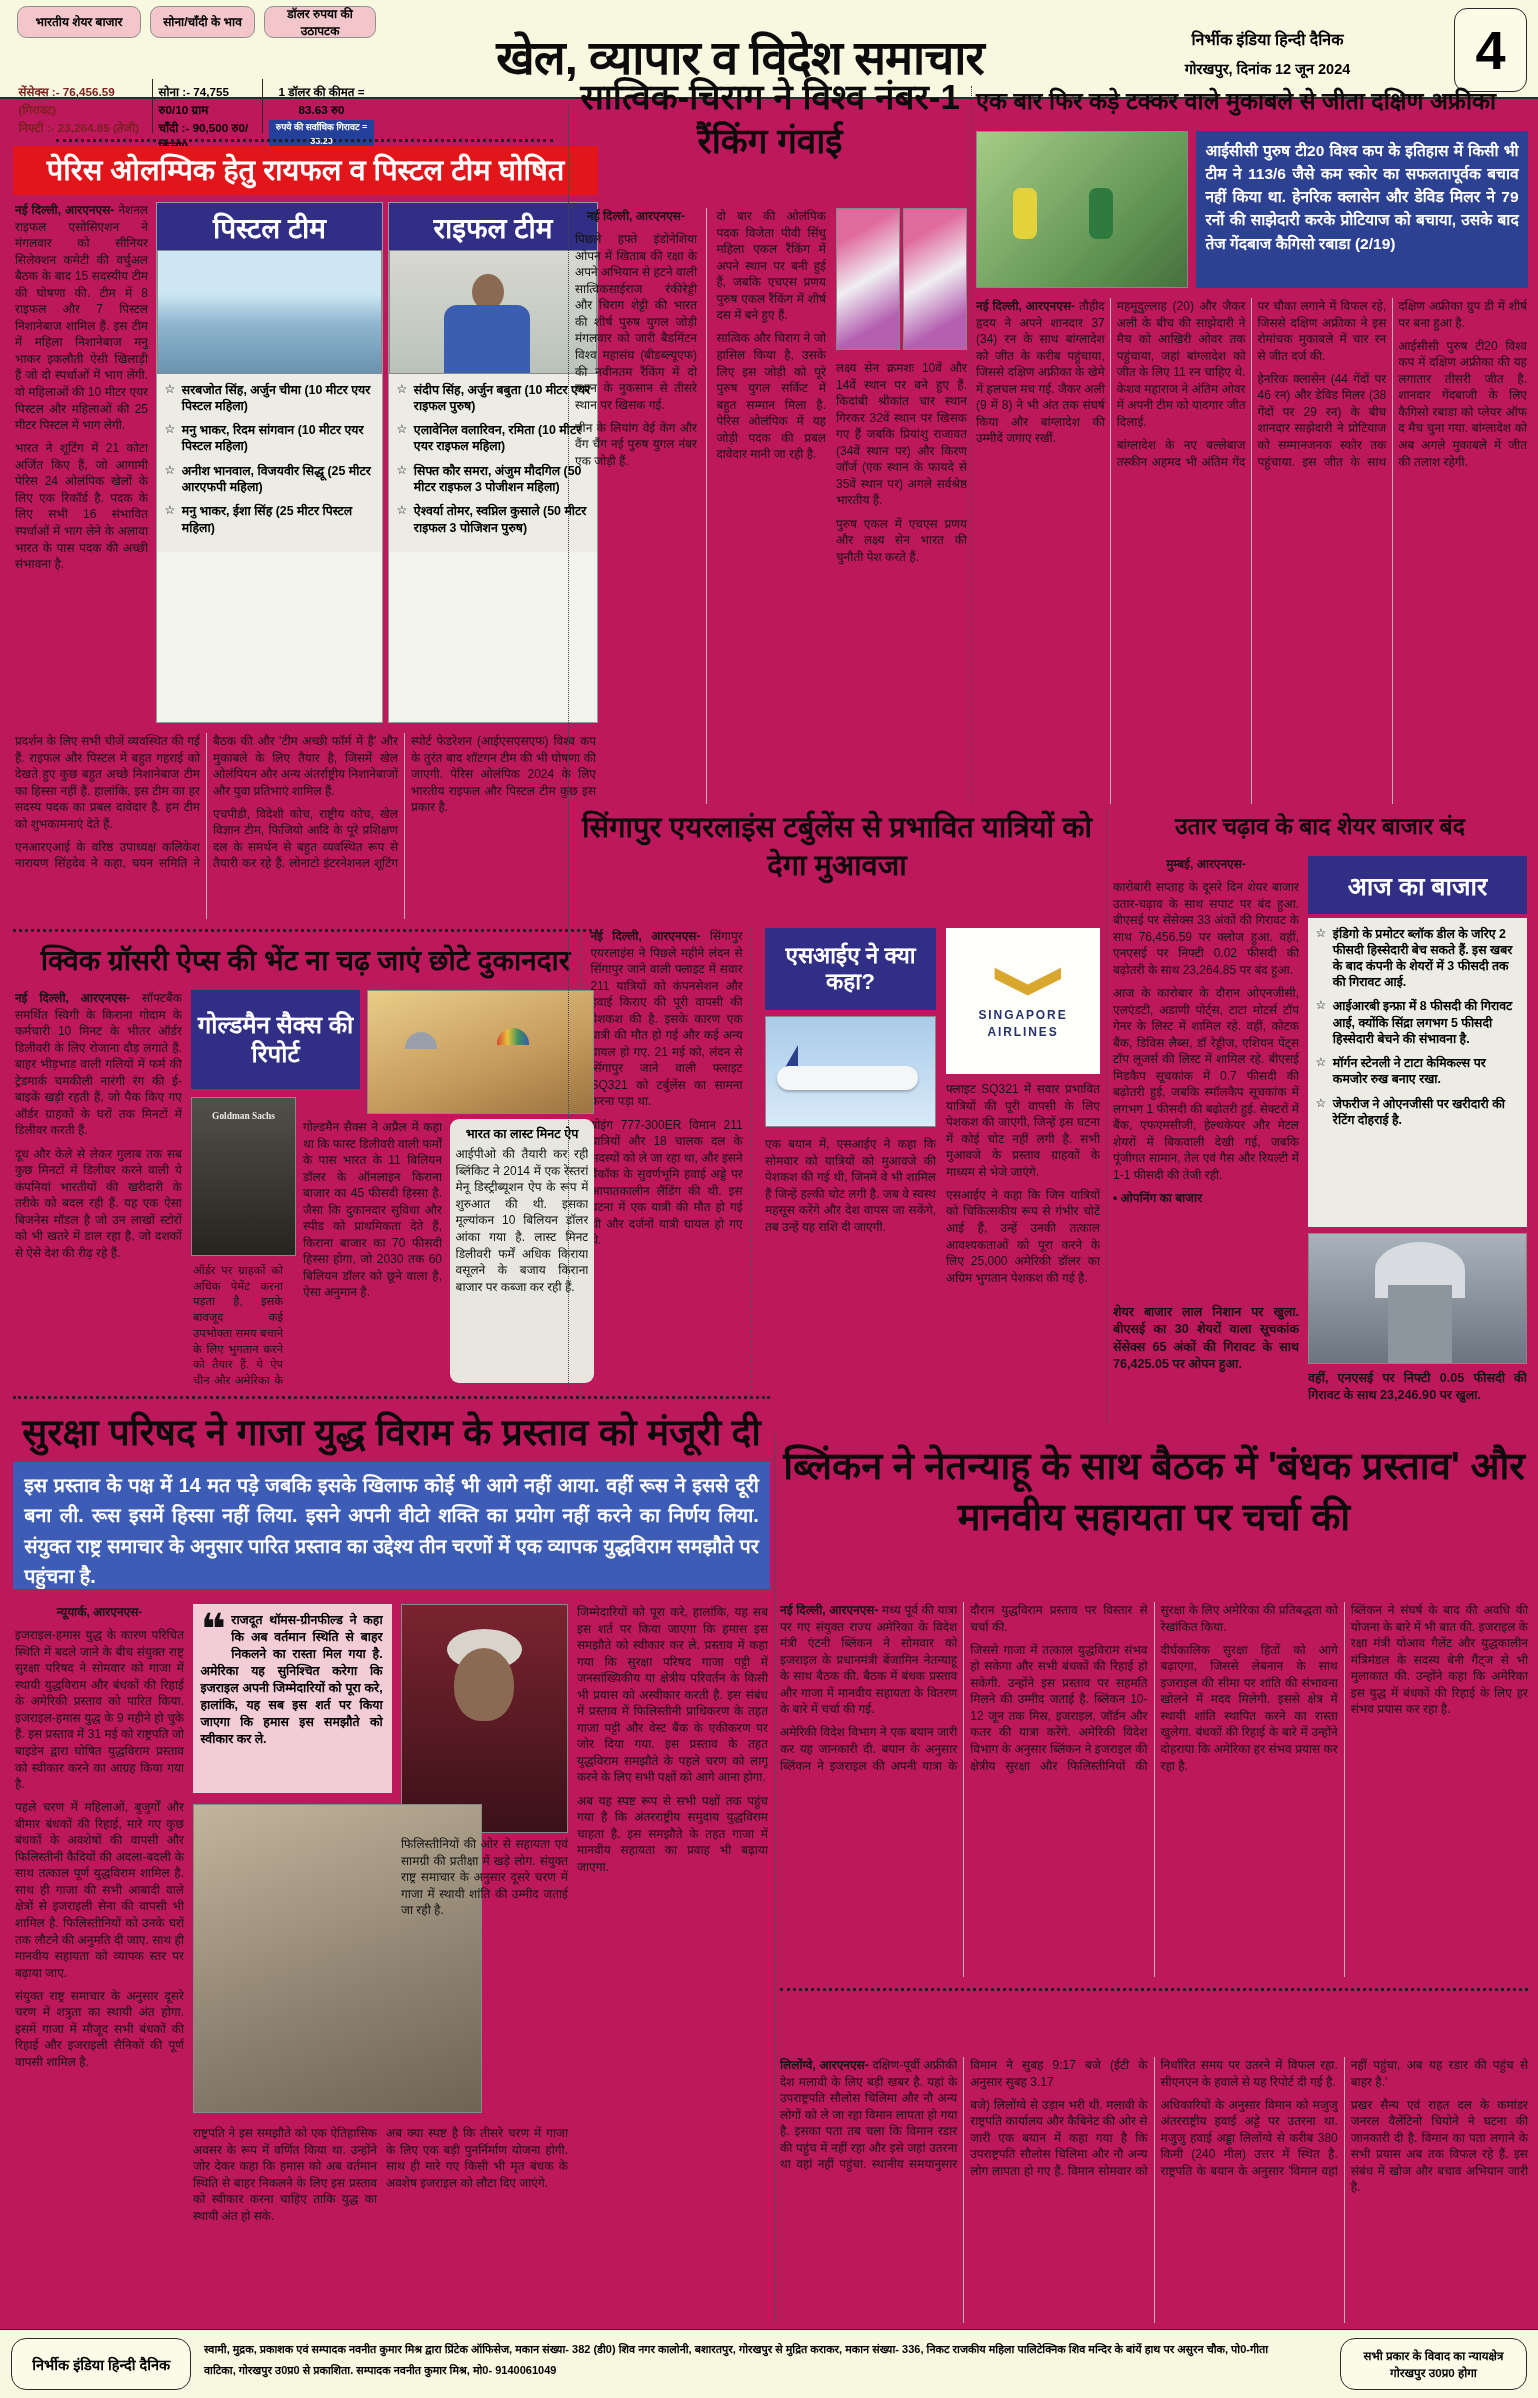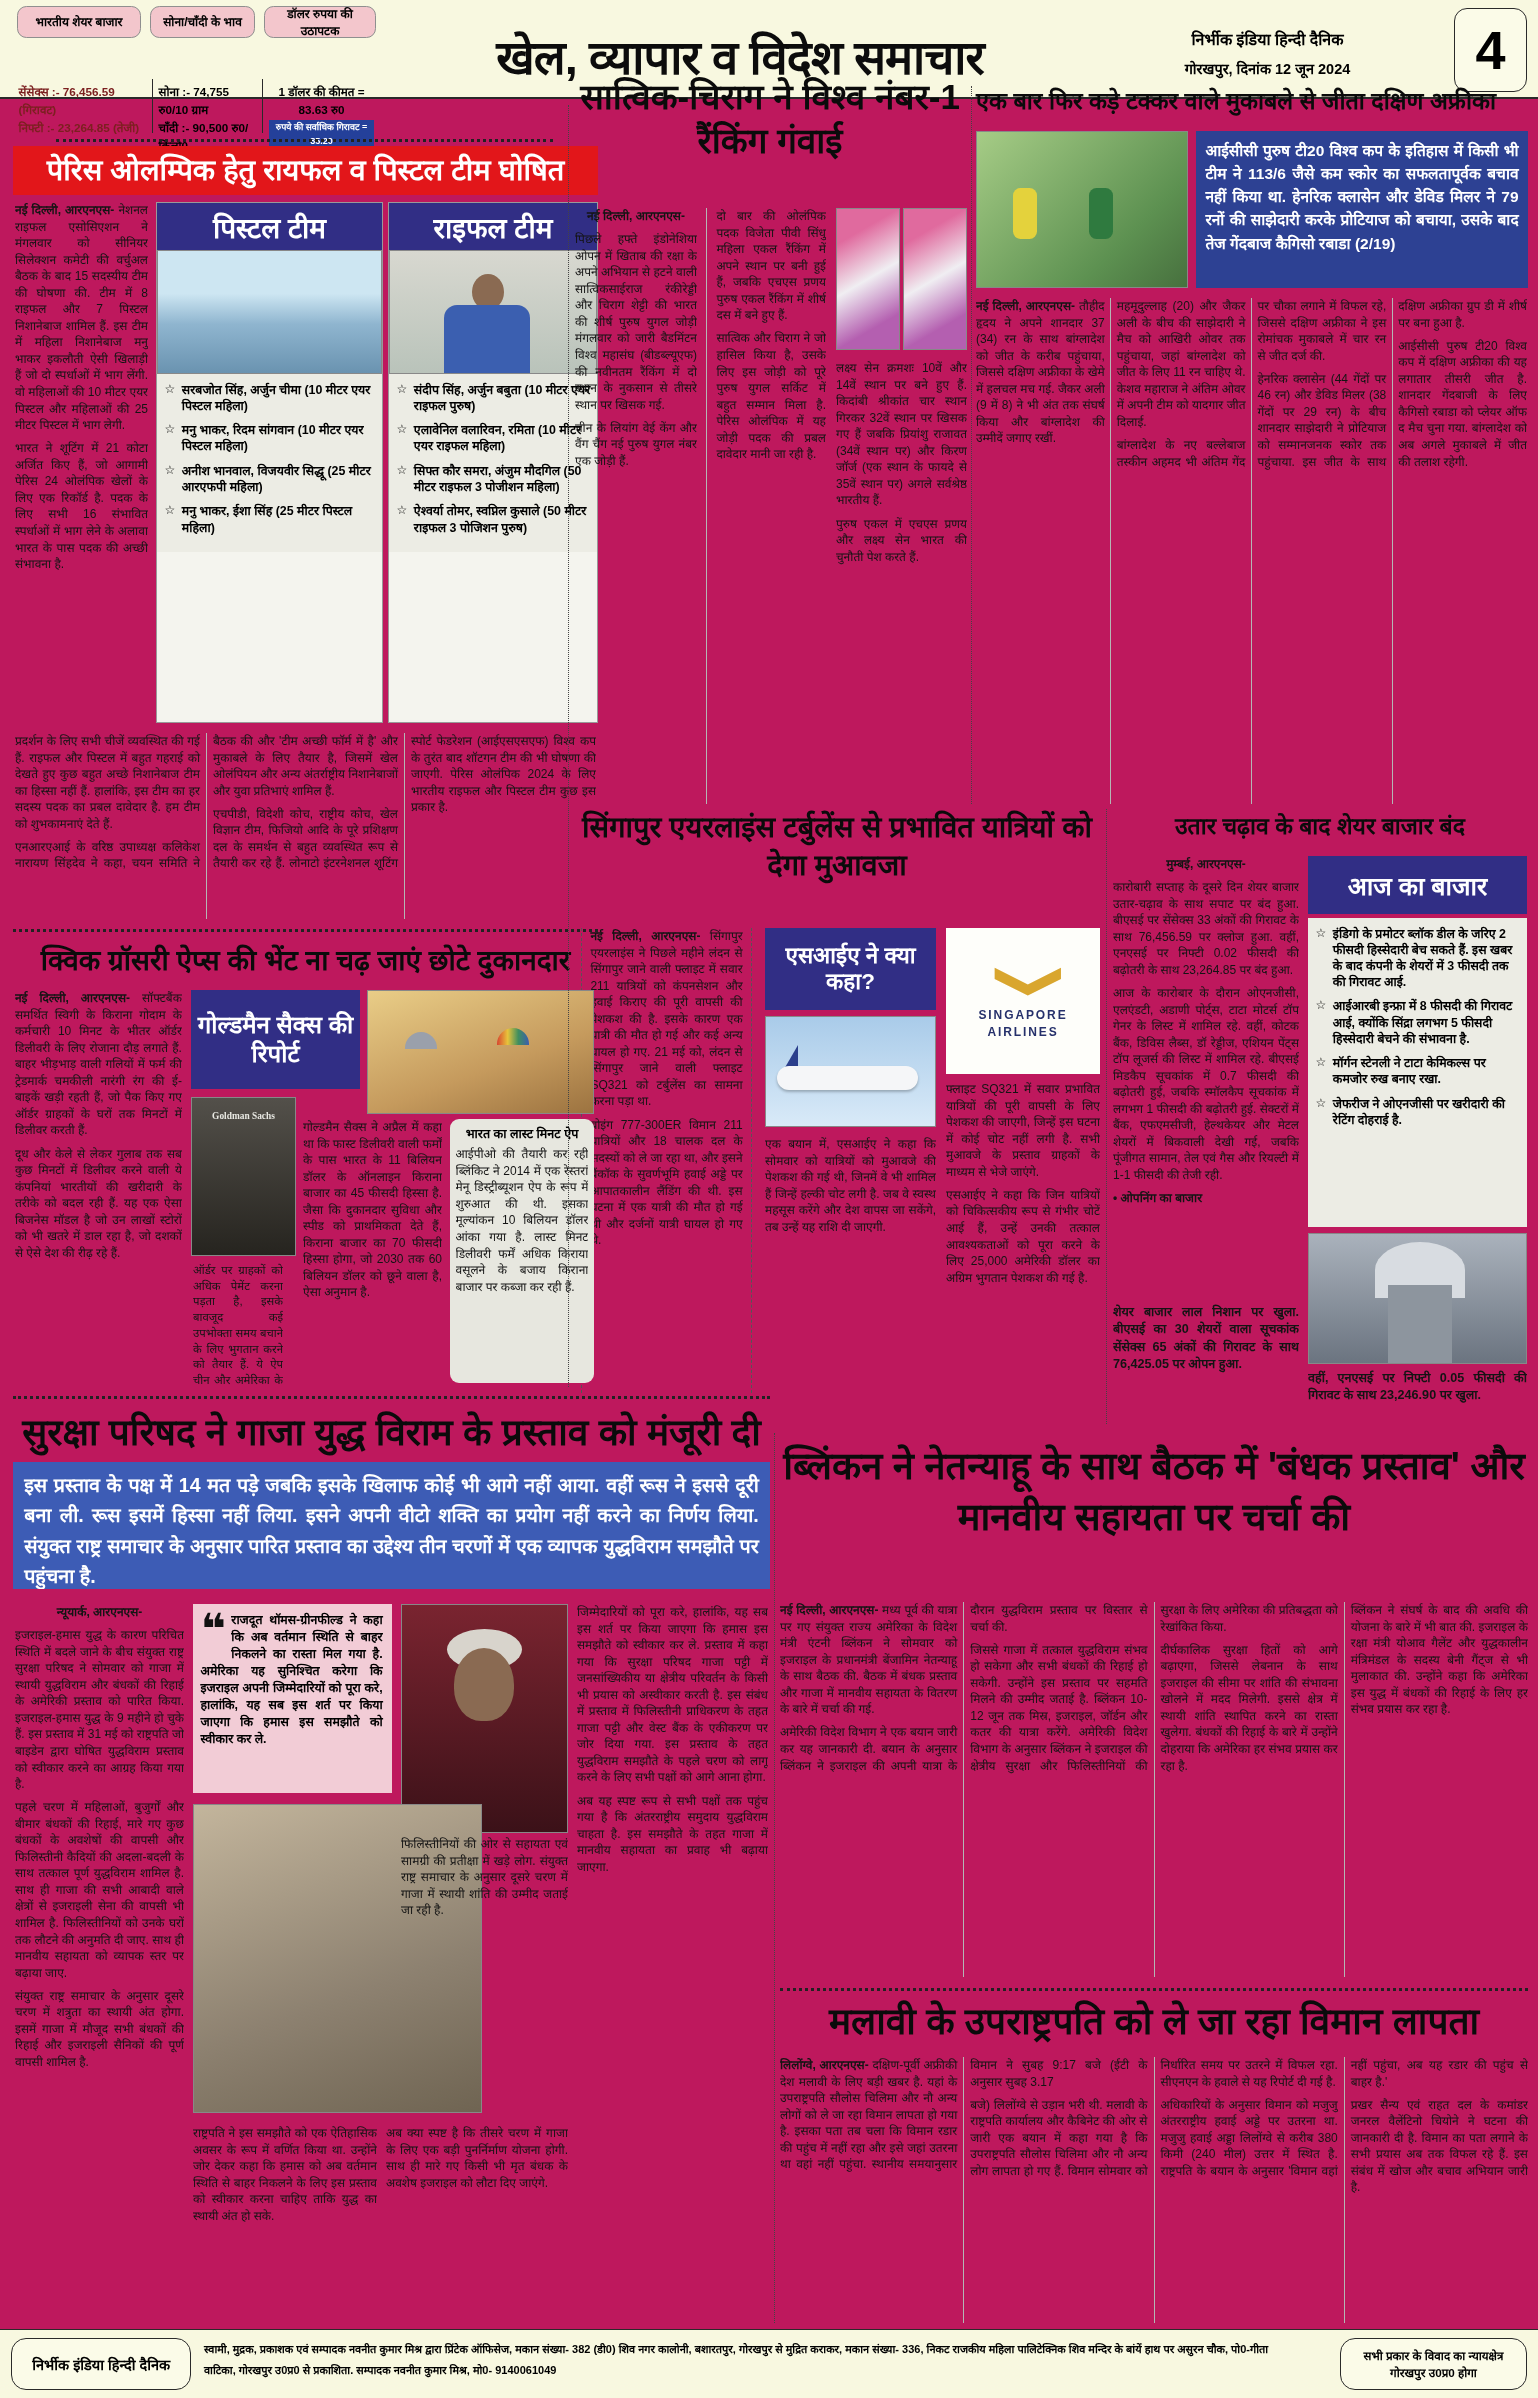--- a/index.html
+++ b/index.html
@@ -371,21 +371,20 @@
   <div class="headline bl-head">ब्लिंकन ने नेतन्याहू के साथ बैठक में 'बंधक प्रस्ताव' और मानवीय सहायता पर चर्चा की</div>
   <div class="art bl-body">
     <p><span class="dl">नई दिल्ली, आरएनएस-</span>
        <span>मध्य पूर्व की यात्रा पर गए संयुक्त राज्य अमेरिका के विदेश मंत्री एंटनी ब्लिंकन ने सोमवार को इजराइल के प्रधानमंत्री बेंजामिन नेतन्याहू के साथ बैठक की. बैठक में बंधक प्रस्ताव और गाजा में मानवीय सहायता के वितरण के बारे में चर्चा की गई.</span></p>
     <p>अमेरिकी विदेश विभाग ने एक बयान जारी कर यह जानकारी दी. बयान के अनुसार ब्लिंकन ने इजराइल की अपनी यात्रा के दौरान युद्धविराम प्रस्ताव पर विस्तार से चर्चा की.</p>
     <p>जिससे गाजा में तत्काल युद्धविराम संभव हो सकेगा और सभी बंधकों की रिहाई हो सकेगी. उन्होंने इस प्रस्ताव पर सहमति मिलने की उम्मीद जताई है. ब्लिंकन 10-12 जून तक मिस्र, इजराइल, जॉर्डन और कतर की यात्रा करेंगे. अमेरिकी विदेश विभाग के अनुसार ब्लिंकन ने इजराइल की क्षेत्रीय सुरक्षा और फिलिस्तीनियों की सुरक्षा के लिए अमेरिका की प्रतिबद्धता को रेखांकित किया.</p>
     <p>दीर्घकालिक सुरक्षा हितों को आगे बढ़ाएगा, जिससे लेबनान के साथ इजराइल की सीमा पर शांति की संभावना खोलने में मदद मिलेगी. इससे क्षेत्र में स्थायी शांति स्थापित करने का रास्ता खुलेगा. बंधकों की रिहाई के बारे में उन्होंने दोहराया कि अमेरिका हर संभव प्रयास कर रहा है.</p>
     <p>ब्लिंकन ने संघर्ष के बाद की अवधि की योजना के बारे में भी बात की. इजराइल के रक्षा मंत्री योआव गैलेंट और युद्धकालीन मंत्रिमंडल के सदस्य बेनी गैंट्ज से भी मुलाकात की. उन्होंने कहा कि अमेरिका इस युद्ध में बंधकों की रिहाई के लिए हर संभव प्रयास कर रहा है.</p>
   </div>
 
-  <div class="headline ml-head">मलावी के उपराष्ट्रपति को ले जा रहा विमान लापता</div>
   <div class="art ml-body">
     <p><span class="dl">लिलोंग्वे, आरएनएस-</span>
        <span>दक्षिण-पूर्वी अफ्रीकी देश मलावी के लिए बड़ी खबर है. यहां के उपराष्ट्रपति सौलोस चिलिमा और नौ अन्य लोगों को ले जा रहा विमान लापता हो गया है. इसका पता तब चला कि विमान रडार की पहुंच में नहीं रहा और इसे जहां उतरना था वहां नहीं पहुंचा. स्थानीय समयानुसार विमान ने सुबह 9:17 बजे (ईटी के अनुसार सुबह 3.17</span></p>
     <p>बजे) लिलोंग्वे से उड़ान भरी थी. मलावी के राष्ट्रपति कार्यालय और कैबिनेट की ओर से जारी एक बयान में कहा गया है कि उपराष्ट्रपति सौलोस चिलिमा और नौ अन्य लोग लापता हो गए हैं. विमान सोमवार को निर्धारित समय पर उतरने में विफल रहा. सीएनएन के हवाले से यह रिपोर्ट दी गई है.</p>
     <p>अधिकारियों के अनुसार विमान को मजुजु अंतरराष्ट्रीय हवाई अड्डे पर उतरना था. मजुजु हवाई अड्डा लिलोंग्वे से करीब 380 किमी (240 मील) उत्तर में स्थित है. राष्ट्रपति के बयान के अनुसार 'विमान वहां नहीं पहुंचा, अब यह रडार की पहुंच से बाहर है.'</p>
     <p>प्रखर सैन्य एवं राहत दल के कमांडर जनरल वैलेंटिनो चियोने ने घटना की जानकारी दी है. विमान का पता लगाने के सभी प्रयास अब तक विफल रहे हैं. इस संबंध में खोज और बचाव अभियान जारी है.</p>
   </div>
 
   <div class="vrule" style="left:568px; top:105px; height:1282px;"></div>
   <div class="vrule" style="left:971px; top:86px; height:718px;"></div>

